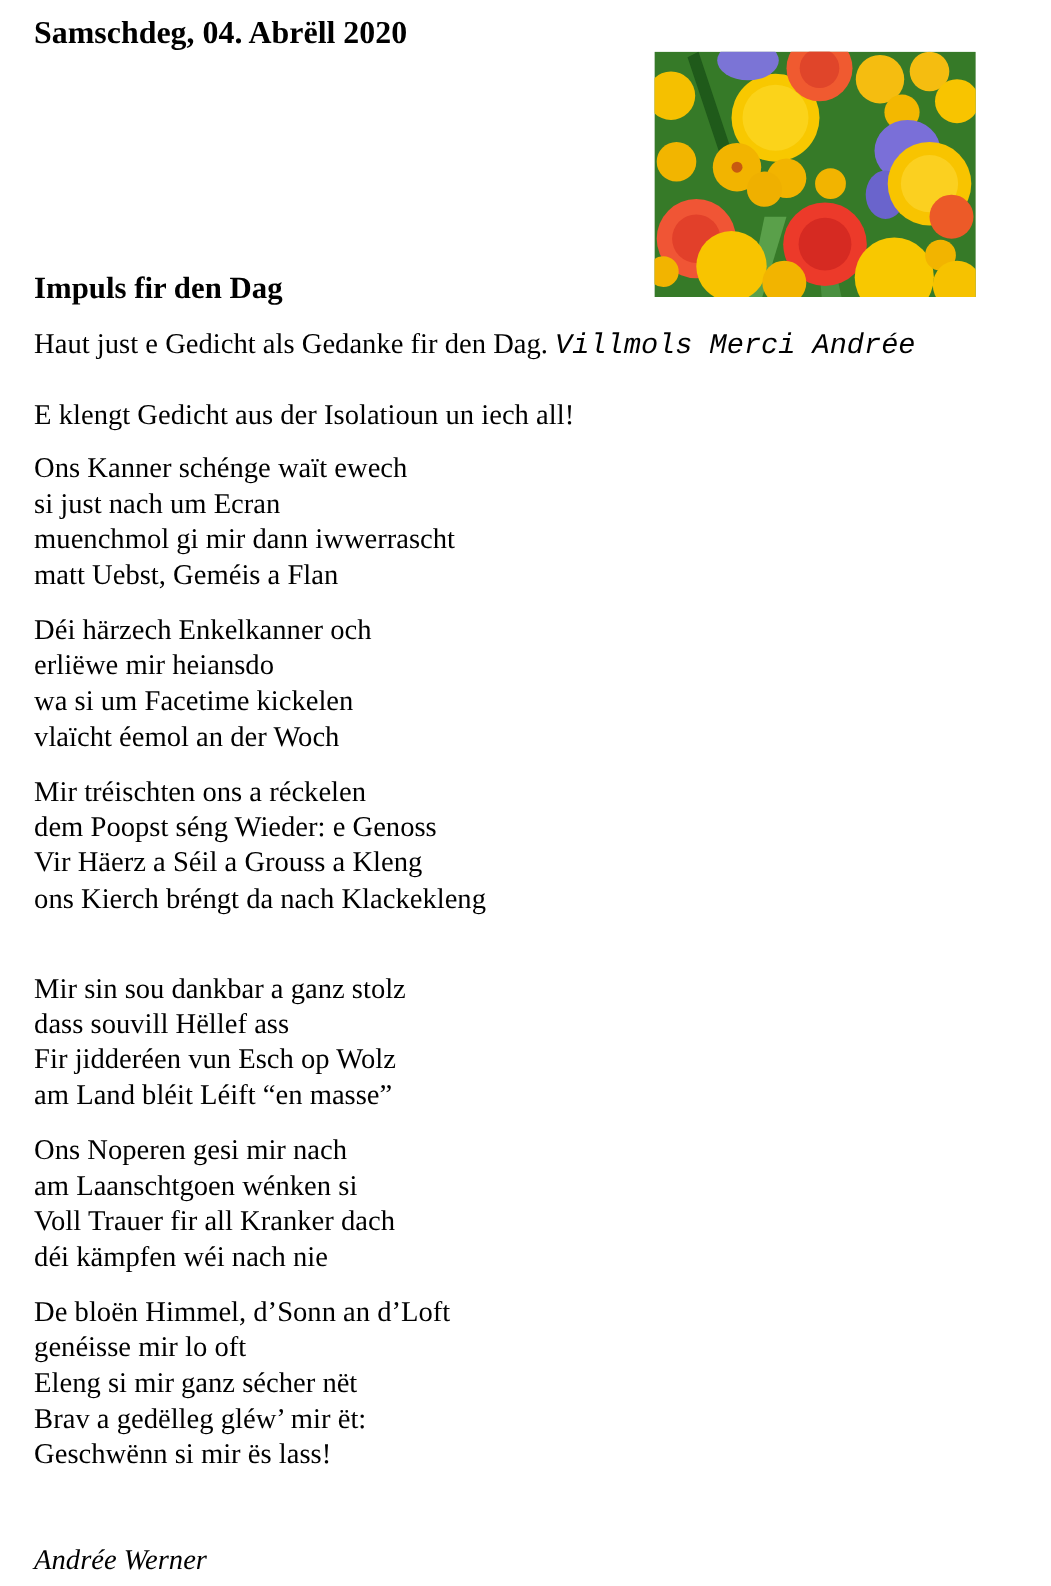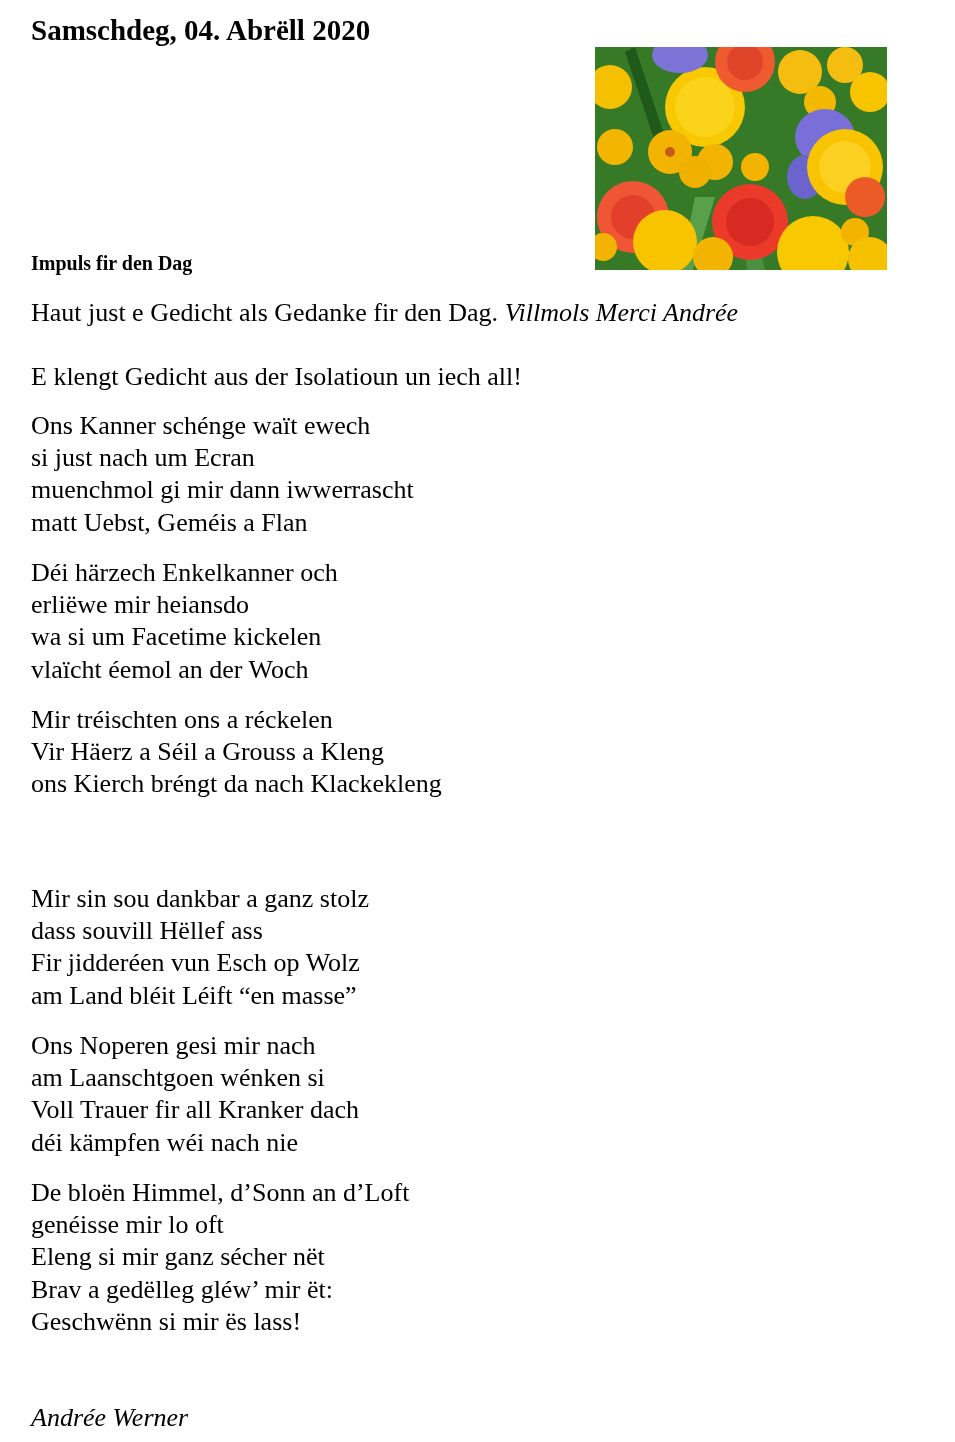--- a/index.html
+++ b/index.html
@@ -1,22 +1,22 @@
 <!DOCTYPE html>
 <html><head>
   <meta charset="utf-8">
   <style>
     html, body { margin: 0; padding: 0; background: #ffffff; }
     body { width: 955px; height: 1442px; position: relative; overflow: hidden;
       font-family: "Liberation Serif", "DejaVu Serif", serif; color: #000; }
     .date-title { position: absolute; left: 31px; top: 10px; font-size: 29px; font-weight: bold; line-height: 40px; white-space: nowrap; }
     .flowers { position: absolute; left: 595px; top: 47px; width: 292px; height: 223px; }
-    .impuls { position: absolute; left: 31px; top: 245px; font-size: 20px; font-weight: bold; line-height: 36px; white-space: nowrap; }
+    .impuls { position: absolute; left: 31px; top: 245px; font-size: 28px; font-weight: bold; line-height: 36px; white-space: nowrap; }
     .intro { position: absolute; left: 31px; top: 295px; font-size: 26px; line-height: 36px; white-space: nowrap; }
-    .intro i { font-style: italic; }
+    .intro i { font-style: italic; font-family: Liberation Mono, monospace; }
     .opening { position: absolute; left: 31px; top: 359px; font-size: 26px; line-height: 36px; white-space: nowrap; }
     .stanza { position: absolute; left: 31px; font-size: 26px; line-height: 32.2px; }
     .stanza div { white-space: nowrap; height: 32.2px; }
     .signature { position: absolute; left: 31px; top: 1400px; font-size: 26px; font-style: italic; line-height: 36px; white-space: nowrap; }
   </style>
 </head>
 <body>
 
 <div class="date-title">Samschdeg, 04. Abrëll 2020</div>
 
@@ -78,20 +78,21 @@
 
 <div class="stanza" style="top:557px">
   <div>Déi härzech Enkelkanner och</div>
   <div>erliëwe mir heiansdo</div>
   <div>wa si um Facetime kickelen</div>
   <div>vlaïcht éemol an der Woch</div>
 </div>
 
 <div class="stanza" style="top:704px">
   <div>Mir tréischten ons a réckelen</div>
+  <div>dem Poopst séng Wieder: e Genoss</div>
   <div>Vir Häerz a Séil a Grouss a Kleng</div>
   <div>ons Kierch bréngt da nach Klackekleng</div>
 </div>
 
 <div class="stanza" style="top:883px">
   <div>Mir sin sou dankbar a ganz stolz</div>
   <div>dass souvill Hëllef ass</div>
   <div>Fir jidderéen vun Esch op Wolz</div>
   <div>am Land bléit Léift “en masse”</div>
 </div>

